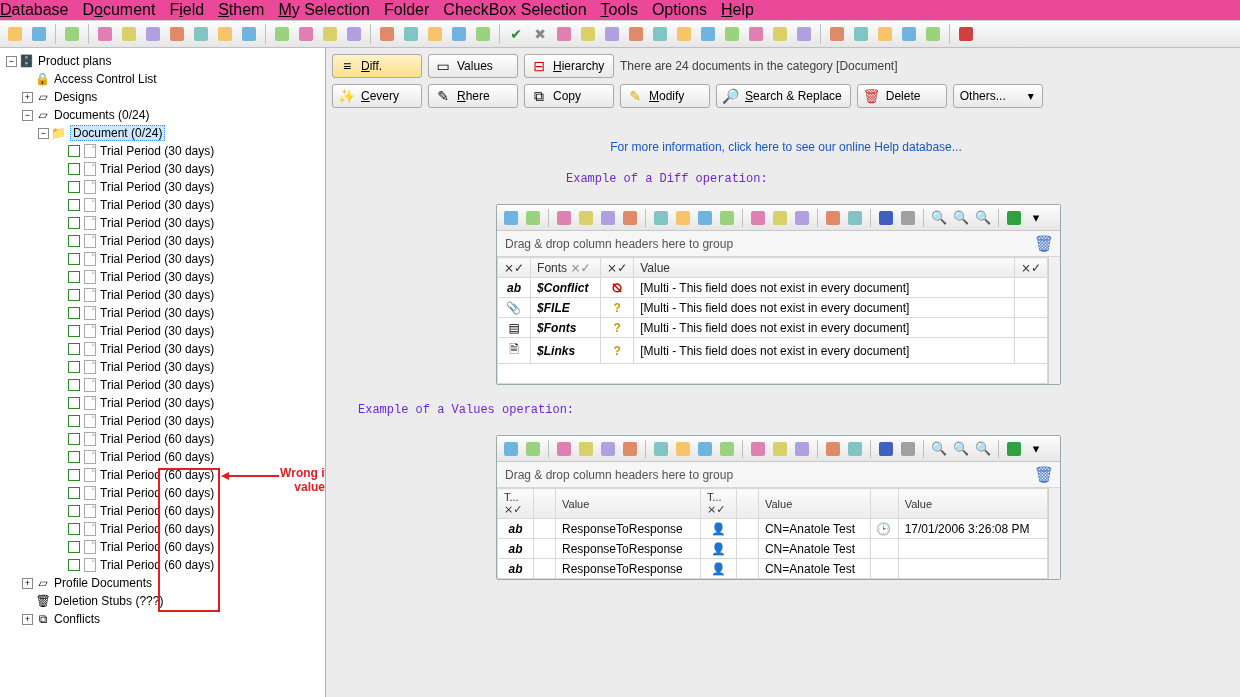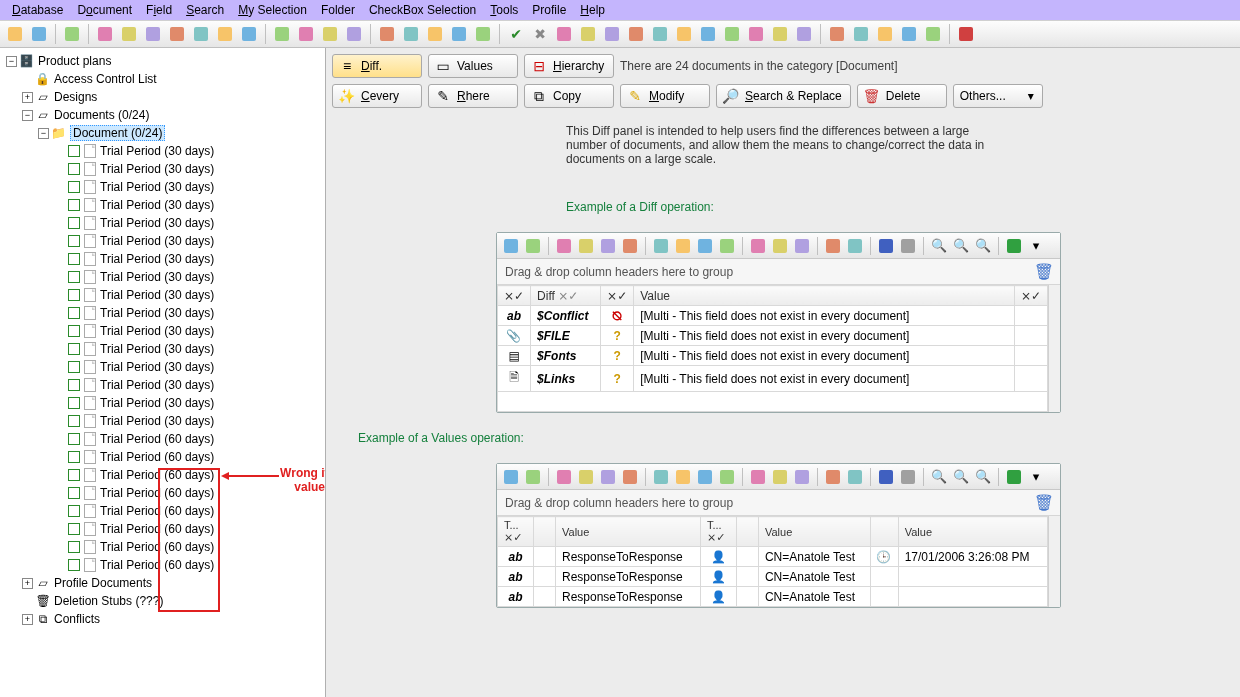--- a/index.html
+++ b/index.html
@@ -10,26 +10,26 @@
   color: #000;
   width: 1240px;
   height: 697px;
   overflow: hidden;
   display: flex;
   flex-direction: column;
 }
 
 .menubar {
   height: 20px;
-  background: #c4b5fd;
+  background: #ec4899;
   display: flex;
   align-items: center;
-  padding: 0 12px;
+  padding: 0 0;
   gap: 14px;
-  font-size: 12px;
+  font-size: 16px;
 }
 .menubar span { cursor: default; }
 .menubar span u { text-decoration: underline; }
 
 
 .maintoolbar {
   height: 28px;
   background: linear-gradient(#fdfdfd,#e6e6e6);
   border-top: 1px solid #d0d0d0;
   border-bottom: 1px solid #bfbfbf;
@@ -165,21 +165,21 @@
 .bigbtn u { text-decoration: underline; }
 .status-text { color: #404040; margin-left: 0; }
 
 .intro {
   background: #ececec;
   padding: 10px 40px 10px 240px;
   font-size: 12px;
   color: #333;
 }
 .intro a { color: #1a56c4; text-decoration: none; }
-.intro .heading { margin: 18px 0 4px 0; color: #15803d; }
+.intro .heading { margin: 18px 0 4px 0; color: #6d28d9; font-family: Liberation Mono, monospace; }
 
 
 .subpanel {
   margin: 4px 10px 18px 170px;
   border: 1px solid #9aa;
   background: #fff;
   border-radius: 2px;
   width: 565px;
 }
 .sub-tb {
@@ -244,26 +244,26 @@
 .icred{background:#d04040;} .icblue{background:#4060c0;} .icgreen{background:#30a040;}
 .icgray{background:#a0a0a0;}
 </style>
 </head>
 <body>
 
 <div class="menubar">
   <span><u>D</u><span>atabase</span></span>
   <span>D<u>o</u><span>cument</span></span>
   <span>F<u>i</u><span>eld</span></span>
-  <span><u>S</u><span>earch</span></span>
+  <span><u>S</u><span>them</span></span>
   <span><u>M</u><span>y Selection</span></span>
   <span>Folder</span>
   <span>CheckBox Selection</span>
   <span><u>T</u><span>ools</span></span>
-  <span>Profile</span>
+  <span>Options</span>
   <span><u>H</u><span>elp</span></span>
 </div>
 
 <div class="maintoolbar">
   <span class="tb-btn">
       <span class="ic ic1"></span>
     </span>
   <span class="tb-btn">
       <span class="ic ic2"></span>
     </span>
@@ -621,22 +621,22 @@
           <span class="icn" style="color:#c33;">🗑</span>
           <span>Delete</span>
         </button>
       <button class="bigbtn" style="min-width:90px; justify-content:space-between;">
           <span>Others...</span>
           <span>▾</span>
         </button>
     </div>
 
     <div class="intro">
-      <div style="max-width:440px;">This Diff panel is intended to help users find the differences between a large number of documents, and allow them the means to change/correct the data in documents on a large scale.</div>
       <div style="height:16px;"></div>
+      <div style="text-align:center; max-width:440px;"><a href="#">For more information, click here to see our online Help database...</a></div>
       <div class="heading">Example of a Diff operation:</div>
     </div>
 
     <div class="subpanel">
       <div class="sub-tb">
         <span class="tb-btn">
             <span class="ic ic2"></span>
           </span>
         <span class="tb-btn">
             <span class="ic ic3"></span>
@@ -704,21 +704,21 @@
       <div class="subhead">
         <span>Drag &amp; drop column headers here to group</span>
         <span class="trash">🗑</span>
       </div>
       <div class="gridwrap">
         <div class="gridbody">
           <table class="grid">
             <tbody>
                 <tr>
               <th class="xy">⨯✓</th>
-              <th><span>Diff</span> <span style="color:#888;">⨯✓</span></th>
+              <th><span>Fonts</span> <span style="color:#888;">⨯✓</span></th>
               <th class="xy">⨯✓</th>
               <th colspan="1"><span>Value</span></th>
               <th class="xy">⨯✓</th>
             </tr>
             </tbody>
               <tbody id="diffrows">
                 <tr>
                   <td class="xy"><span class="iconcell"><b><i>ab</i></b></span></td>
                   <td class="name">$Conflict</td>
                   <td class="sym"><span style="color:#c00;font-weight:bold;">⦰</span></td>

